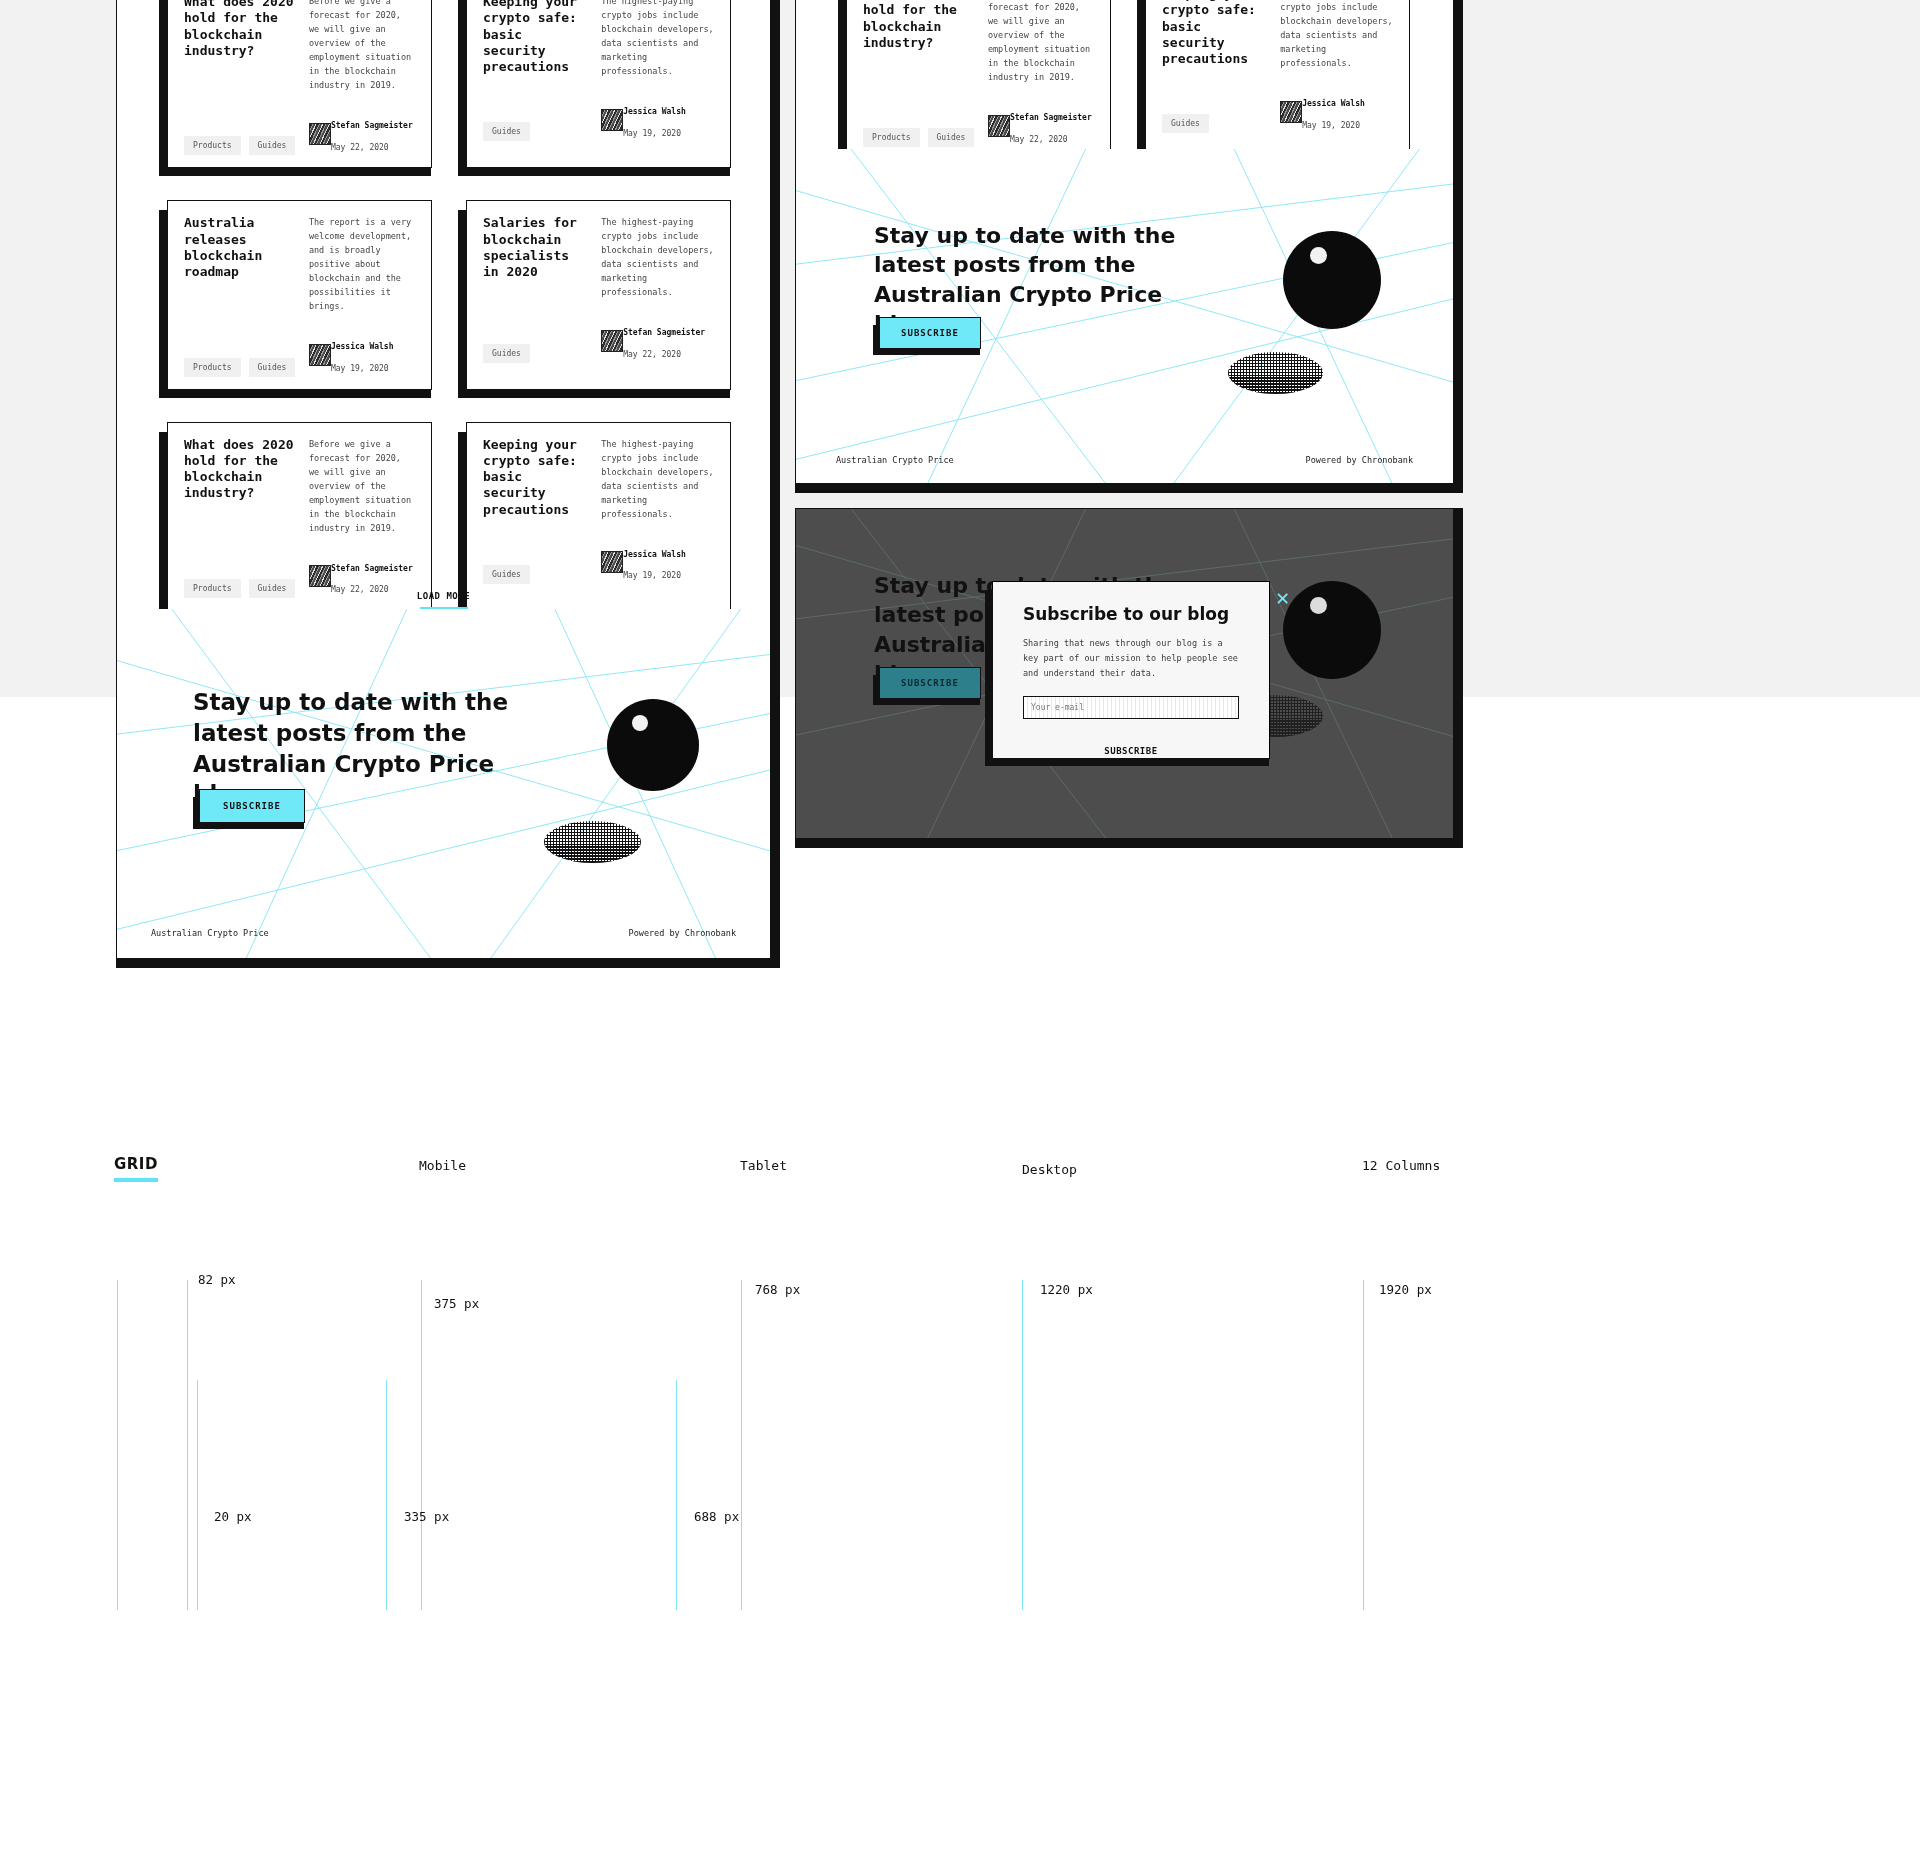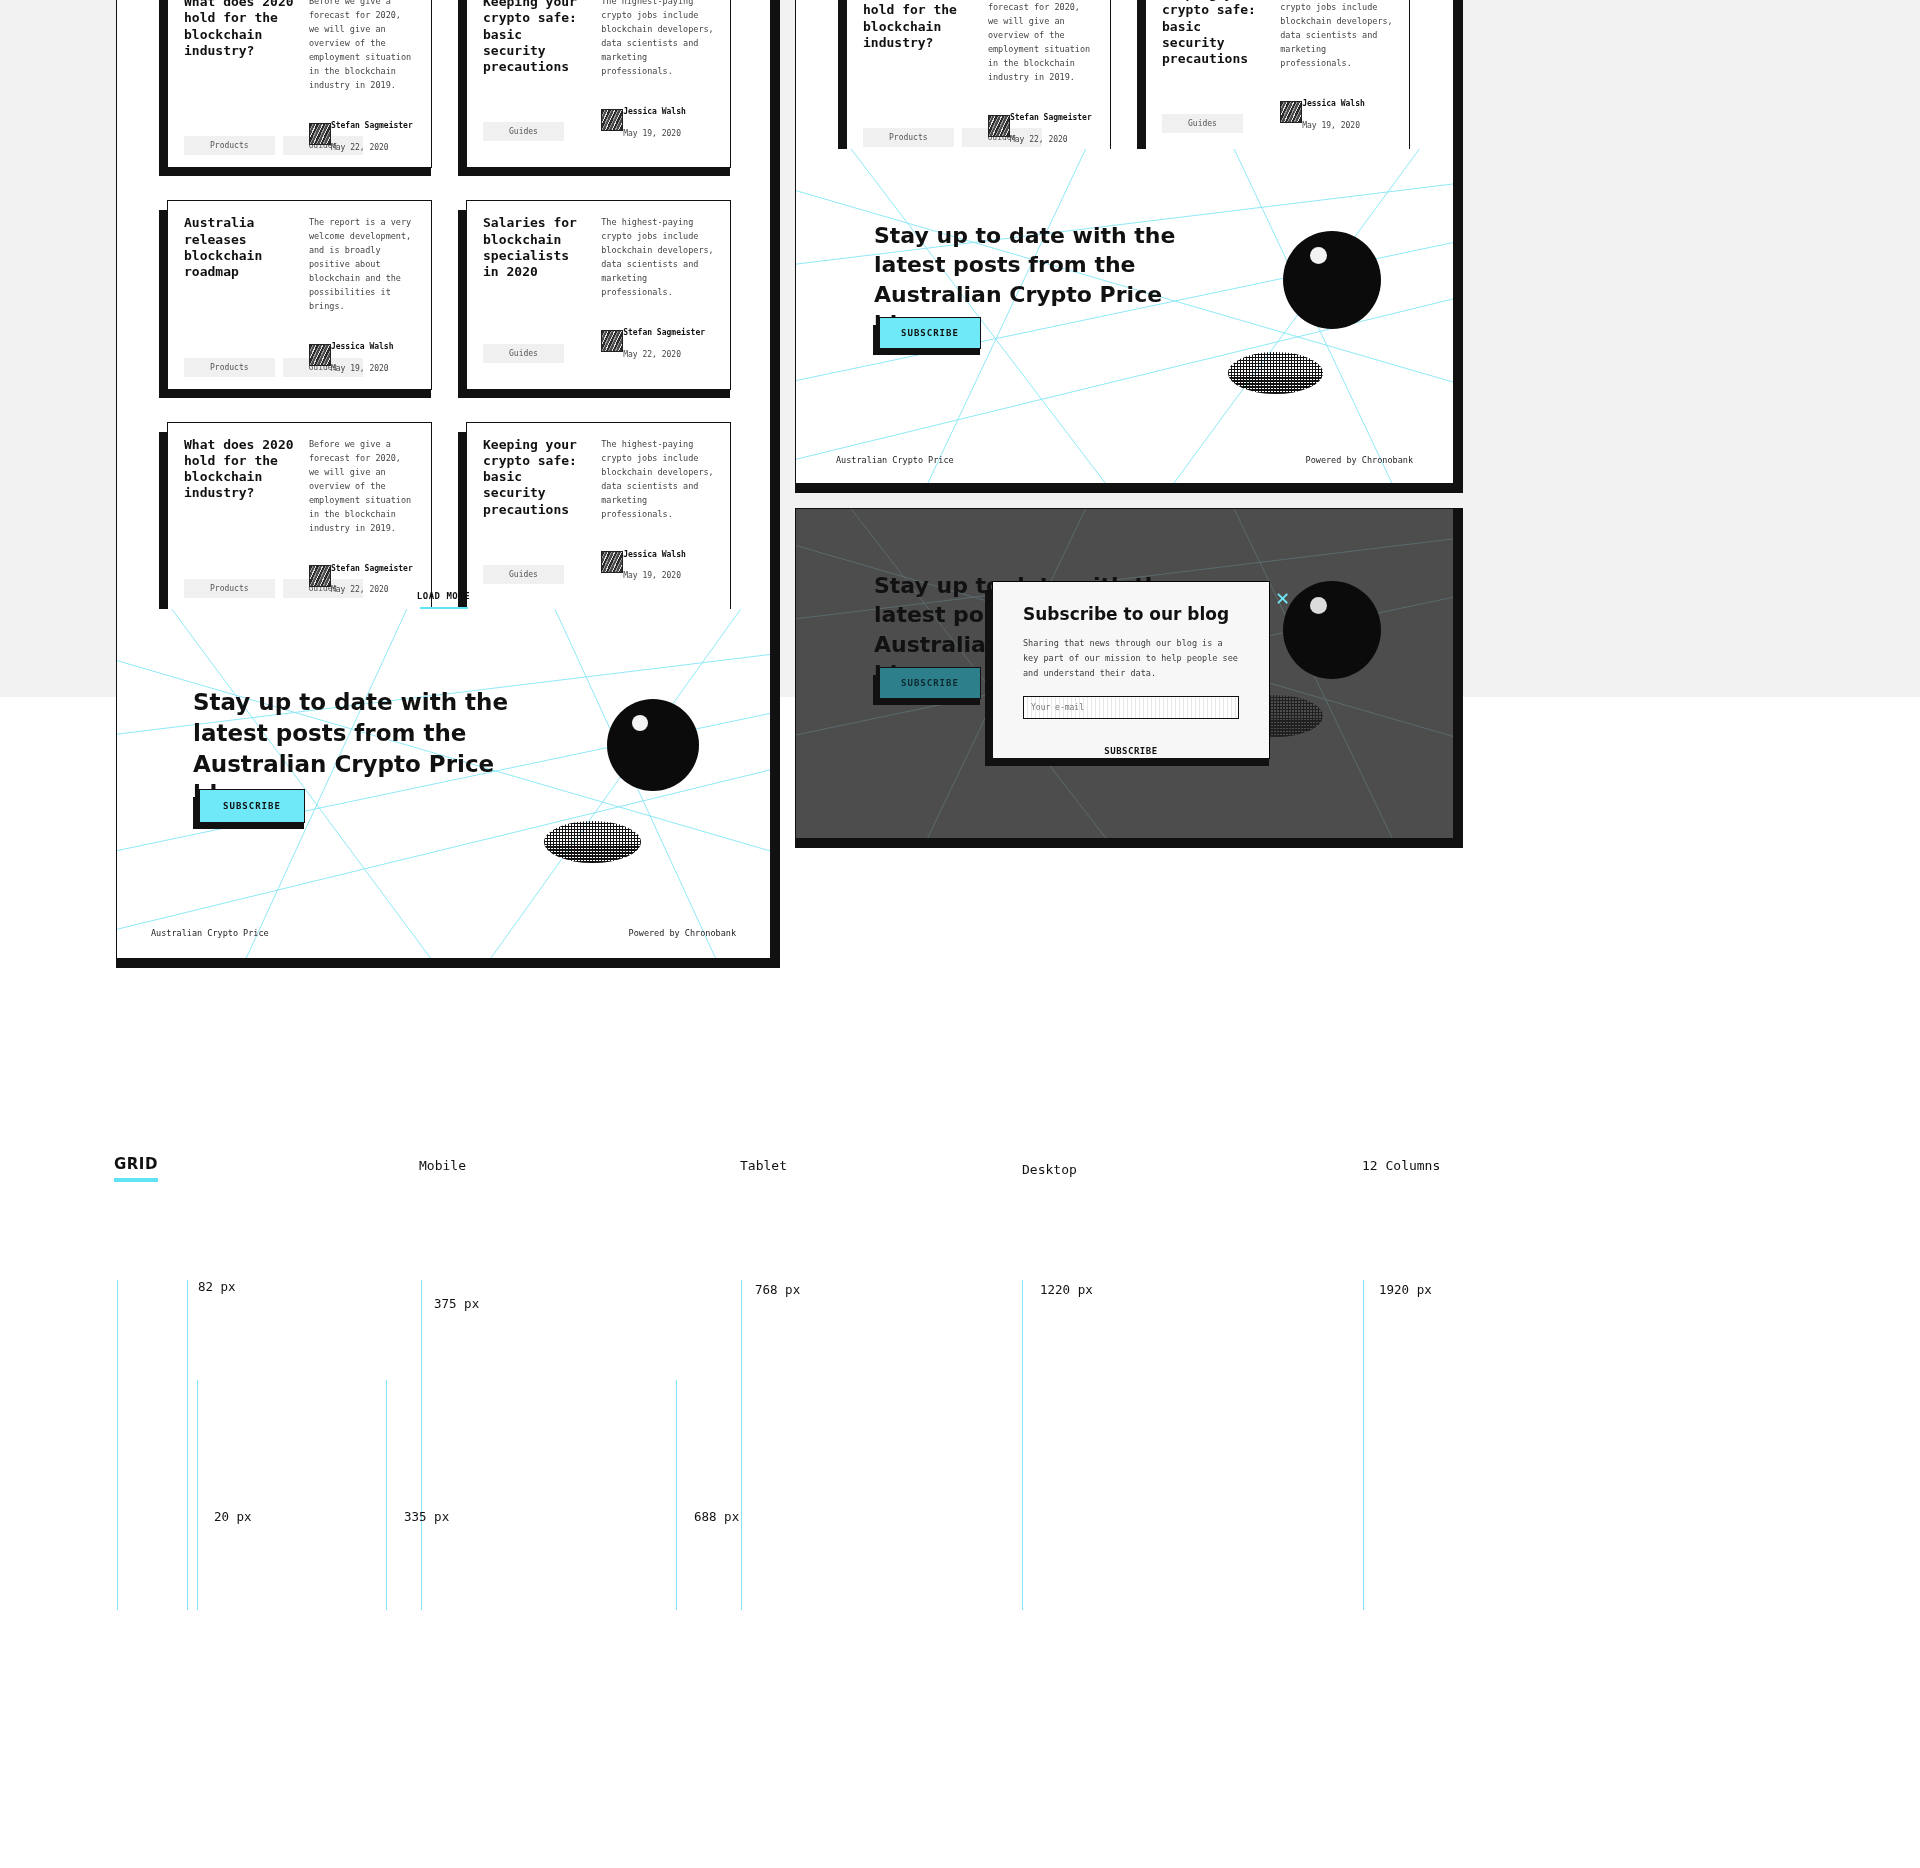--- a/index.html
+++ b/index.html
@@ -15,21 +15,21 @@
   
   .card{position:relative;background:#fff;border:1px solid #111;box-sizing:border-box;}
   .card:before{content:"";position:absolute;left:-9px;top:9px;width:9px;height:100%;background:#111;}
   .card:after{content:"";position:absolute;left:0;top:100%;width:100%;height:9px;background:#111;}
   .card-inner{display:flex;padding:14px 16px 12px 16px;gap:14px;}
   .card-col-l{width:48%;display:flex;flex-direction:column;justify-content:space-between;}
   .card-col-r{width:52%;}
   .card-title{font-weight:bold;font-size:13px;line-height:1.25;color:#111;margin:0 0 16px 0;}
   .card-desc{font-size:8.5px;line-height:1.65;color:#444;margin:0;}
   .tags{display:flex;gap:8px;}
-  .tag{background:#f0f0f0;color:#555;font-size:8px;padding:5px 26px;}
+  .tag{background:#f0f0f0;color:#555;font-size:8px;padding:5px 9px;}
   .author{display:flex;align-items:center;margin-top:20px;}
   .avatar{width:20px;height:20px;background:
       repeating-linear-gradient(115deg,#2a2a2a 0 2px,#9a9a9a 2px 3px,#4a4a4a 3px 5px,#e0e0e0 5px 6px);
       border:1px solid #222;flex:0 0 auto;}
   .author-meta{line-height:1.35;}
   .author-name{font-size:8px;font-weight:bold;color:#111;}
   .author-date{font-size:8px;color:#444;}
 
   
   .linkmore{text-align:center;}
@@ -419,21 +419,21 @@
   <div class="vline" style="left:117px;top:180px;height:330px;"></div>
   <div class="vline" style="left:187px;top:180px;height:330px;"></div>
   <div class="vline" style="left:197px;top:280px;height:230px;"></div>
   <div class="vline" style="left:386px;top:280px;height:230px;"></div>
   <div class="vline" style="left:421px;top:180px;height:330px;"></div>
   <div class="vline" style="left:676px;top:280px;height:230px;"></div>
   <div class="vline" style="left:741px;top:180px;height:330px;"></div>
   <div class="vline" style="left:1022px;top:180px;height:330px;"></div>
   <div class="vline" style="left:1363px;top:180px;height:330px;"></div>
 
-  <div class="px" style="left:198px;top:179px;">82 px</div>
+  <div class="px" style="left:198px;top:172px;">82 px</div>
   <div class="px" style="left:434px;top:196px;">375 px</div>
   <div class="px" style="left:755px;top:182px;">768 px</div>
   <div class="px" style="left:1040px;top:182px;">1220 px</div>
   <div class="px" style="left:1379px;top:182px;">1920 px</div>
 
   <div class="px" style="left:214px;top:409px;">20 px</div>
   <div class="px" style="left:404px;top:409px;">335 px</div>
   <div class="px" style="left:694px;top:409px;">688 px</div>
 </div>
 

